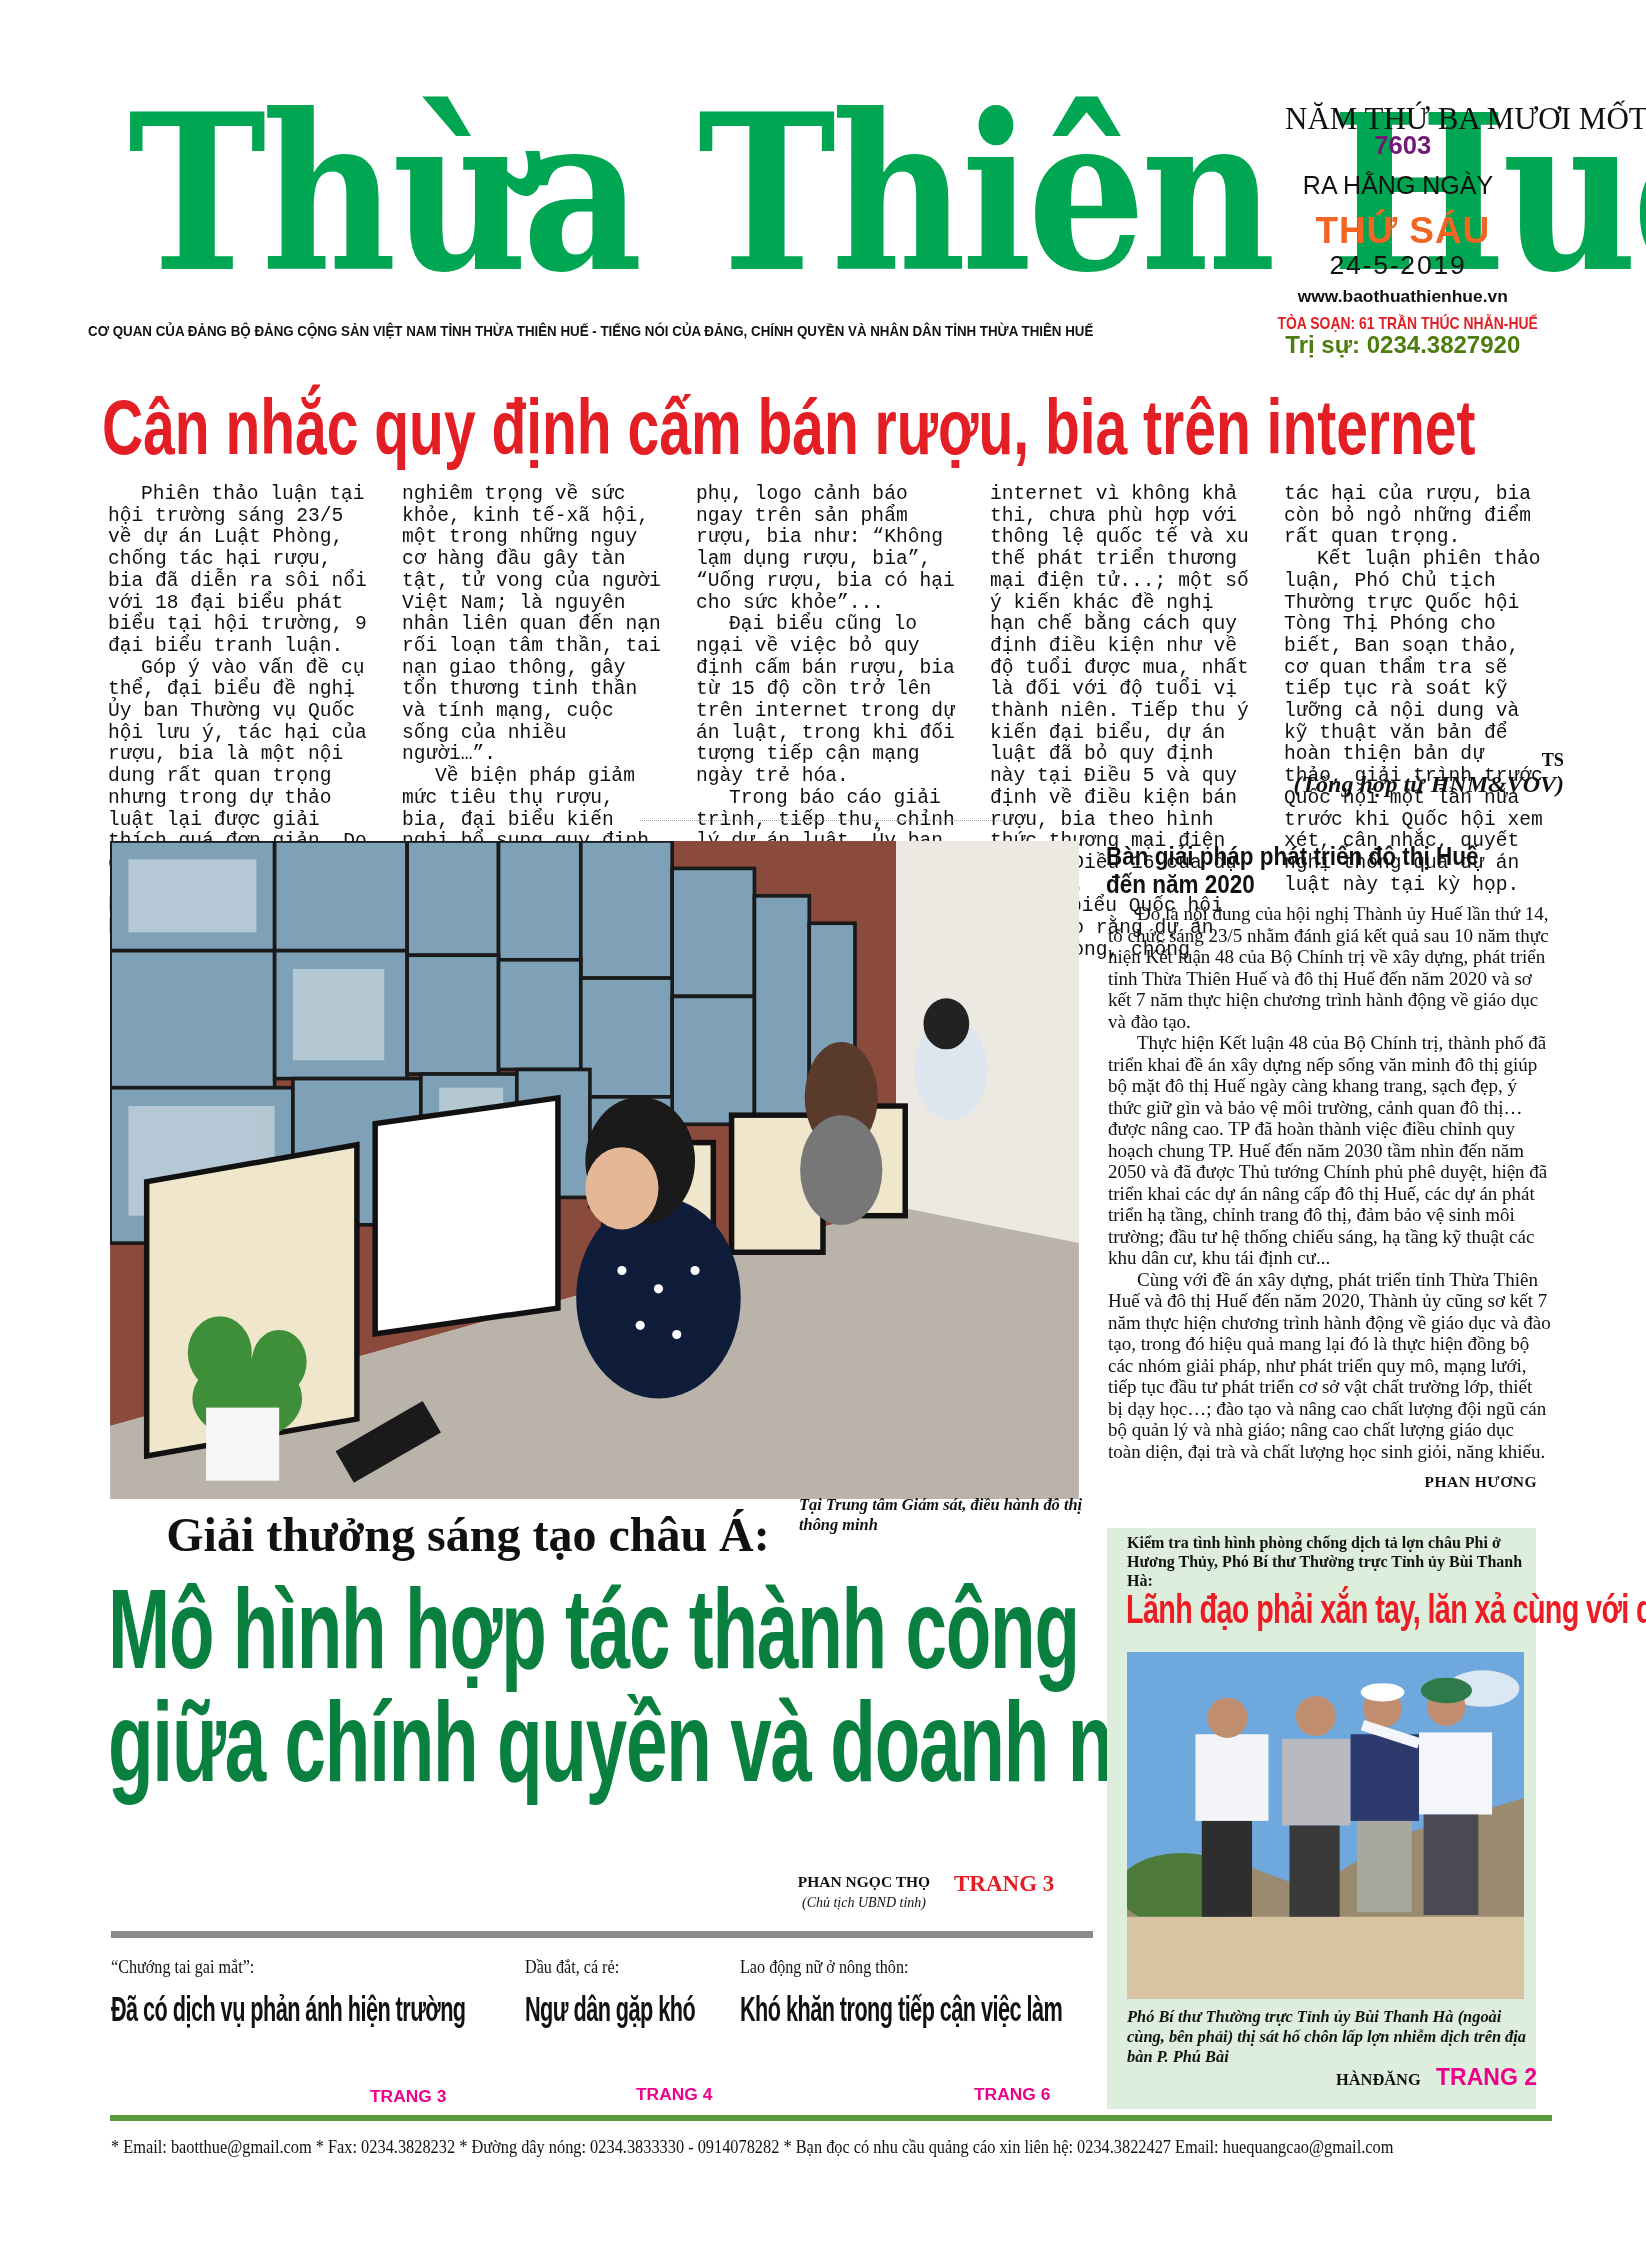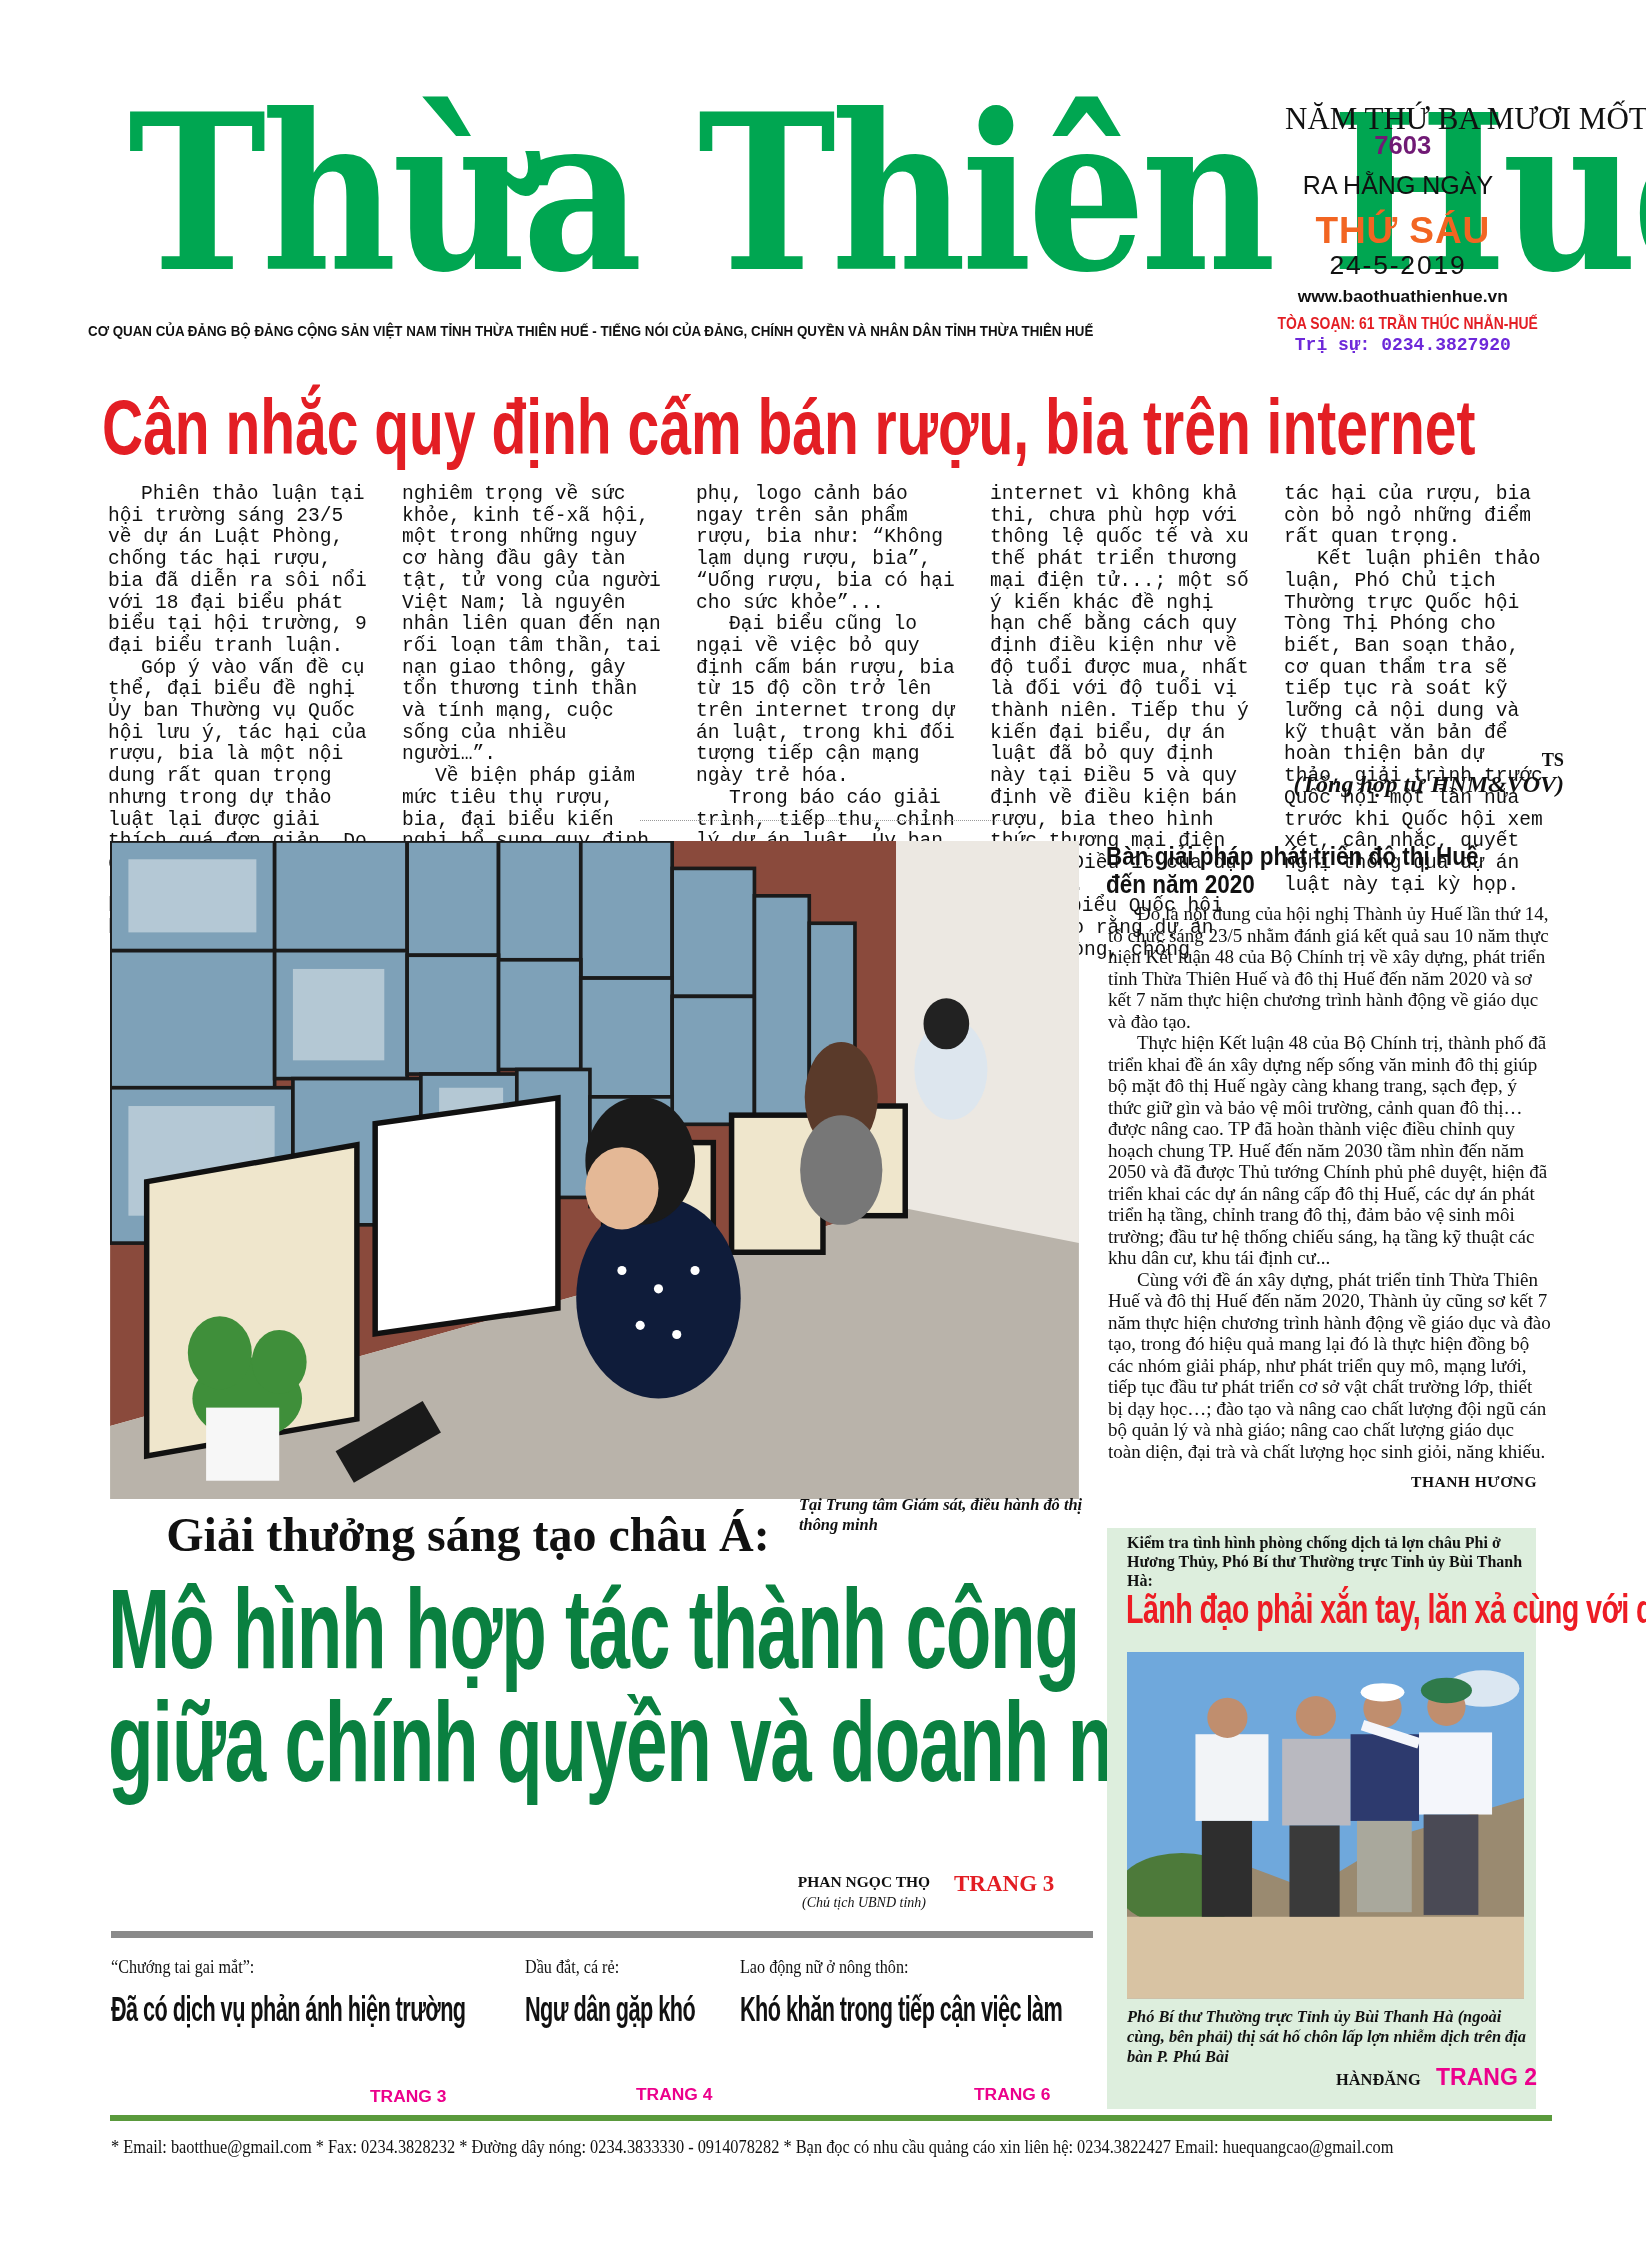--- a/index.html
+++ b/index.html
@@ -9,21 +9,21 @@
   
   .masthead-title { left:128px; top:84px; width:1142px; height:219px; color:#00a651; font-family:"DejaVu Serif", serif; font-weight:bold; font-size:216px; line-height:219px; letter-spacing:-5.5px; transform:scaleX(0.86); transform-origin:left top; white-space:nowrap; }
   .masthead-info { left:1261px; top:80px; width:311px; text-align:center; }
   .mi-year { font-family:"Liberation Serif", serif; font-size:31px; line-height:25.6px; text-align:right; padding-left:24px; white-space:nowrap;margin-top:26px; }
   .mi-issue { font-family:"Liberation Sans", sans-serif; font-weight:bold; font-size:25.6px; line-height:27.4px; color:#701a75; margin-left:-27.4px; }
   .mi-daily { font-family:"Liberation Sans", sans-serif; font-size:25px; line-height:27.4px; margin-top:12.8px; margin-left:-37px; }
   .mi-day { font-family:"Liberation Sans", sans-serif; font-weight:bold; font-size:37px; line-height:40px; color:#f26522; margin-top:12px; margin-left:-27.4px; letter-spacing:0.9px; }
   .mi-date { font-family:"Liberation Sans", sans-serif; font-size:26.5px; line-height:29px; margin-left:-37px; letter-spacing:1.8px; }
   .mi-web { font-family:"Liberation Sans", sans-serif; font-weight:bold; font-size:17.4px; line-height:20px; margin-top:5.5px; margin-left:-27.4px; }
   .mi-addr { font-family:"Liberation Sans", sans-serif; font-weight:bold; font-size:16.4px; line-height:20px; color:#e31e24; margin-top:7.3px; margin-left:-18.3px; white-space:nowrap; transform:scaleX(0.85); }
-  .mi-phone { font-family:Liberation Mono, monospace; font-weight:bold; font-size:18px; line-height:24px; color:#6d28d9; margin-left:-27.4px; }
+  .mi-phone { font-family:Liberation Sans, sans-serif; font-weight:bold; font-size:24px; line-height:24px; color:#4d7c0f; margin-left:-27.4px; }
   .tagline { left:88px; top:322px; width:1179px; font-family:"Liberation Sans", sans-serif; font-weight:bold; font-size:15.5px; white-space:nowrap; transform:scaleX(0.86); transform-origin:left top; }
 
   
   .lead-headline { left:102px; top:382px; width:1462px; color:#e31e24; font-family:"Liberation Sans", sans-serif; font-weight:bold; font-size:77px; line-height:91px; white-space:nowrap; transform:scaleX(0.74); transform-origin:left top; }
   .lead-cols { left:108px; top:484px; width:1453px; display:flex; gap:29px; }
   .lead-col { width:265px; font-size:19.6px; line-height:21.7px; text-align:left; }
   .lead-col p { margin:0; text-indent:0;font-family:Liberation Mono, monospace; }
   .lead-col p.ind { text-indent:33px; }
   .lead-byline { left:1279px; top:749px; width:285px; text-align:right; font-weight:bold; font-size:18.3px; line-height:22px; }
   .lead-source { left:1261px; top:773px; width:303px; text-align:right; font-weight:bold; font-style:italic; font-size:24px; line-height:22px; }
@@ -181,21 +181,21 @@
   </svg>
 </div>
 <div class="abs photo-caption">Tại Trung tâm Giám sát, điều hành đô thị thông minh</div>
 
 <div class="abs side-headline">Bàn giải pháp phát triển đô thị Huế đến năm 2020</div>
 <div class="abs side-body">
   <p>Đó là nội dung của hội nghị Thành ủy Huế lần thứ 14, tổ chức sáng 23/5 nhằm đánh giá kết quả sau 10 năm thực hiện Kết luận 48 của Bộ Chính trị về xây dựng, phát triển tỉnh Thừa Thiên Huế và đô thị Huế đến năm 2020 và sơ kết 7 năm thực hiện chương trình hành động về giáo dục và đào tạo.</p>
   <p>Thực hiện Kết luận 48 của Bộ Chính trị, thành phố đã triển khai đề án xây dựng nếp sống văn minh đô thị giúp bộ mặt đô thị Huế ngày càng khang trang, sạch đẹp, ý thức giữ gìn và bảo vệ môi trường, cảnh quan đô thị… được nâng cao. TP đã hoàn thành việc điều chỉnh quy hoạch chung TP. Huế đến năm 2030 tầm nhìn đến năm 2050 và đã được Thủ tướng Chính phủ phê duyệt, hiện đã triển khai các dự án nâng cấp đô thị Huế, các dự án phát triển hạ tầng, chỉnh trang đô thị, đảm bảo vệ sinh môi trường; đầu tư hệ thống chiếu sáng, hạ tầng kỹ thuật các khu dân cư, khu tái định cư...</p>
   <p>Cùng với đề án xây dựng, phát triển tỉnh Thừa Thiên Huế và đô thị Huế đến năm 2020, Thành ủy cũng sơ kết 7 năm thực hiện chương trình hành động về giáo dục và đào tạo, trong đó hiệu quả mang lại đó là thực hiện đồng bộ các nhóm giải pháp, như phát triển quy mô, mạng lưới, tiếp tục đầu tư phát triển cơ sở vật chất trường lớp, thiết bị dạy học…; đào tạo và nâng cao chất lượng đội ngũ cán bộ quản lý và nhà giáo; nâng cao chất lượng giáo dục toàn diện, đại trà và chất lượng học sinh giỏi, năng khiếu.</p>
 </div>
-<div class="abs side-byline">THANH HƯƠNG</div>
+<div class="abs side-byline">PHAN HƯƠNG</div>
 
 <div class="abs feature-kicker">Giải thưởng sáng tạo châu Á:</div>
 <div class="abs feature-headline">
   <div>Mô hình hợp tác thành công</div>
   <div>giữa chính quyền và doanh nghiệp</div>
 </div>
 <div class="abs feature-author">PHAN NGỌC THỌ</div>
 <div class="abs feature-author-role">(Chủ tịch UBND tỉnh)</div>
 <div class="abs feature-page">TRANG 3</div>
 

